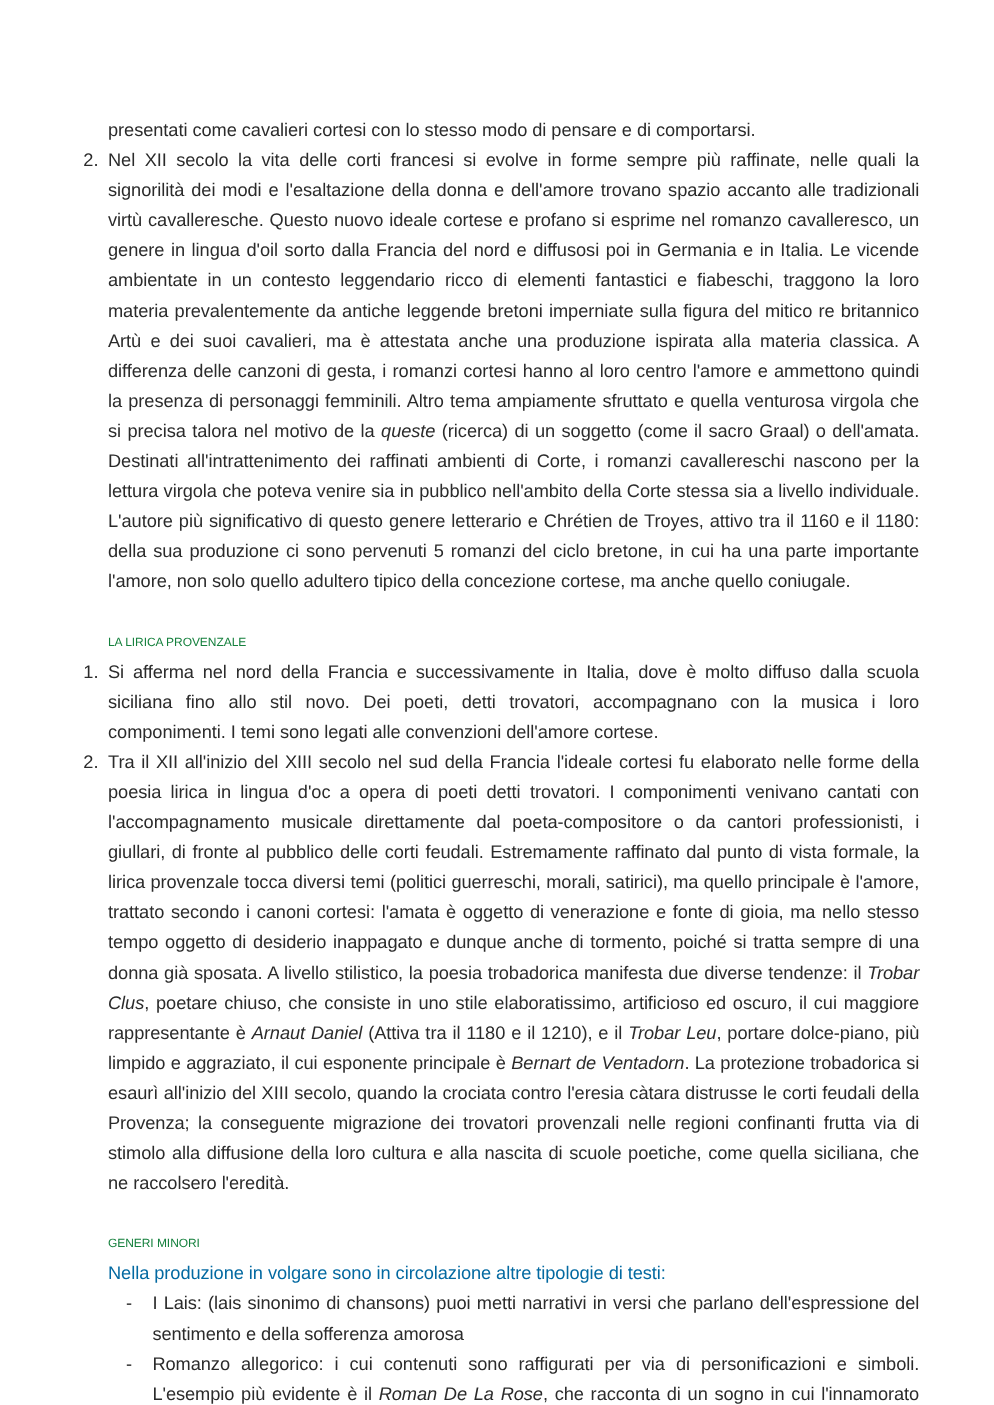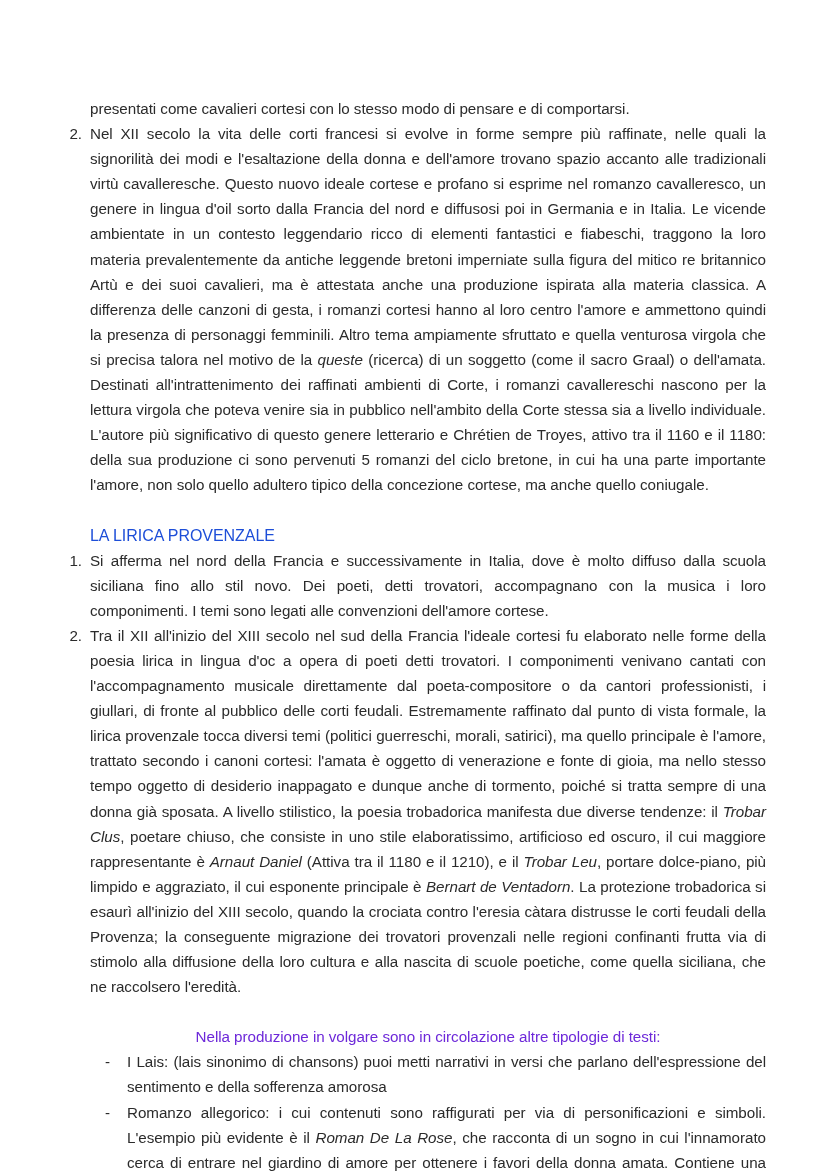--- a/index.html
+++ b/index.html
@@ -85,31 +85,31 @@
     color: #2b2b2b;
   }
   ul.dashlist > li > .li-text {
     display: block;
     text-align: justify;
     text-justify: inter-word;
   }
   .section-head {
     margin: 0;
     padding-left: 28px;
-    font-size: 16px;
+    font-size: 10px;
     line-height: 25.1px;
     font-weight: normal;
     text-align: left;
-    color: #1d4ed8;
+    color: #15803d;
   }
   .intro-line {
     margin: 0;
     padding-left: 28px;
-    text-align: center;
-    color: #6d28d9;
+    text-align: left;
+    color: #0369a1;
   }
   .gap-lg { height: 25px; }
   em { }
 </style>
 </head>
 <body style="background: rgb(255, 255, 255); color: rgb(43, 43, 43);">
 
 <div class="page">
   <div class="doc-body">
 
@@ -132,20 +132,21 @@
         <span class="li-text"><span>Si afferma nel nord della Francia e successivamente in Italia, dove è molto diffuso dalla scuola siciliana fino allo stil novo. Dei poeti, detti trovatori, accompagnano con la musica i loro componimenti. I temi sono legati alle convenzioni dell'amore cortese.</span></span>
       </li>
       <li>
         <span class="marker">2.</span>
         <span class="li-text"><span>Tra il XII all'inizio del XIII secolo nel sud della Francia l'ideale cortesi fu elaborato nelle forme della poesia lirica in lingua d'oc a opera di poeti detti trovatori. I componimenti venivano cantati con l'accompagnamento musicale direttamente dal poeta-compositore o da cantori professionisti, i giullari, di fronte al pubblico delle corti feudali. Estremamente raffinato dal punto di vista formale, la lirica provenzale tocca diversi temi (politici guerreschi, morali, satirici), ma quello principale è l'amore, trattato secondo i canoni cortesi: l'amata è oggetto di venerazione e fonte di gioia, ma nello stesso tempo oggetto di desiderio inappagato e dunque anche di tormento, poiché si tratta sempre di una donna già sposata. A livello stilistico, la poesia trobadorica manifesta due diverse tendenze: il </span><em>Trobar Clus</em><span>, poetare chiuso, che consiste in uno stile elaboratissimo, artificioso ed oscuro, il cui maggiore rappresentante è </span><em>Arnaut Daniel</em><span> (Attiva tra il 1180 e il 1210), e il </span><em>Trobar Leu</em><span>, portare dolce-piano, più limpido e aggraziato, il cui esponente principale è </span><em>Bernart de Ventadorn</em><span>. La protezione trobadorica si esaurì all'inizio del XIII secolo, quando la crociata contro l'eresia càtara distrusse le corti feudali della Provenza; la conseguente migrazione dei trovatori provenzali nelle regioni confinanti frutta via di stimolo alla diffusione della loro cultura e alla nascita di scuole poetiche, come quella siciliana, che ne raccolsero l'eredità.</span></span>
       </li>
     </ol>
 
     <div class="gap-lg"></div>
 
+    <div class="section-head">GENERI MINORI</div>
     <p class="intro-line">Nella produzione in volgare sono in circolazione altre tipologie di testi:</p>
 
     <ul class="dashlist">
       <li>
         <span class="marker">-</span>
         <span class="li-text"><span>I Lais: (lais sinonimo di chansons) puoi metti narrativi in versi che parlano dell'espressione del sentimento e della sofferenza amorosa</span></span>
       </li>
       <li>
         <span class="marker">-</span>
         <span class="li-text"><span>Romanzo allegorico: i cui contenuti sono raffigurati per via di personificazioni e simboli. L'esempio più evidente è il </span><em>Roman De La Rose</em><span>, che racconta di un sogno in cui l'innamorato cerca di entrare nel giardino di amore per ottenere i favori della donna amata. Contiene una serie di precetti d'amore, elementi di didascalici-filosofici-satirici, esaltazione della natura e dell'amore fisico e sensuale</span></span>

